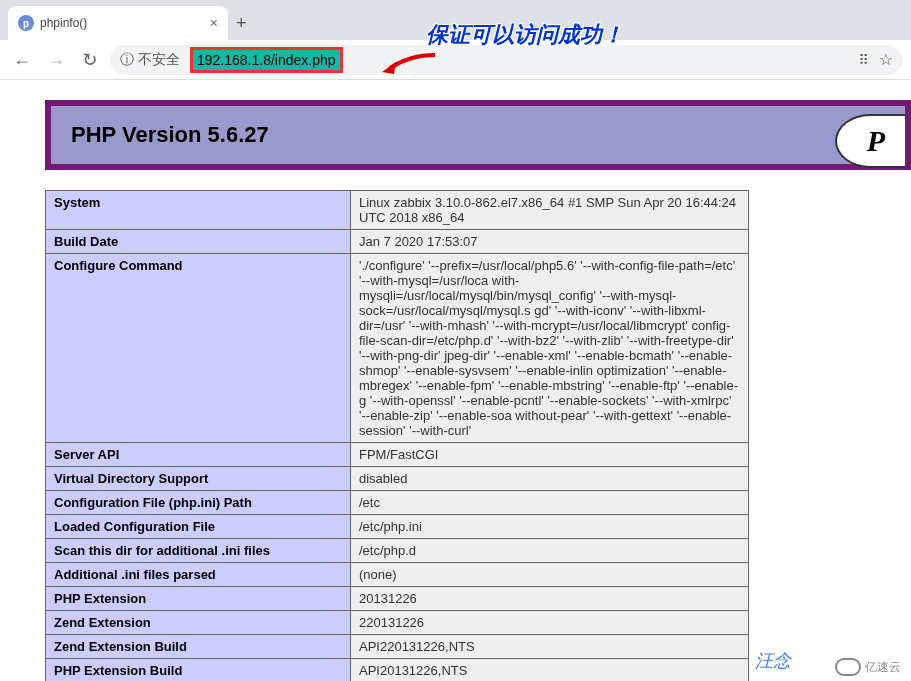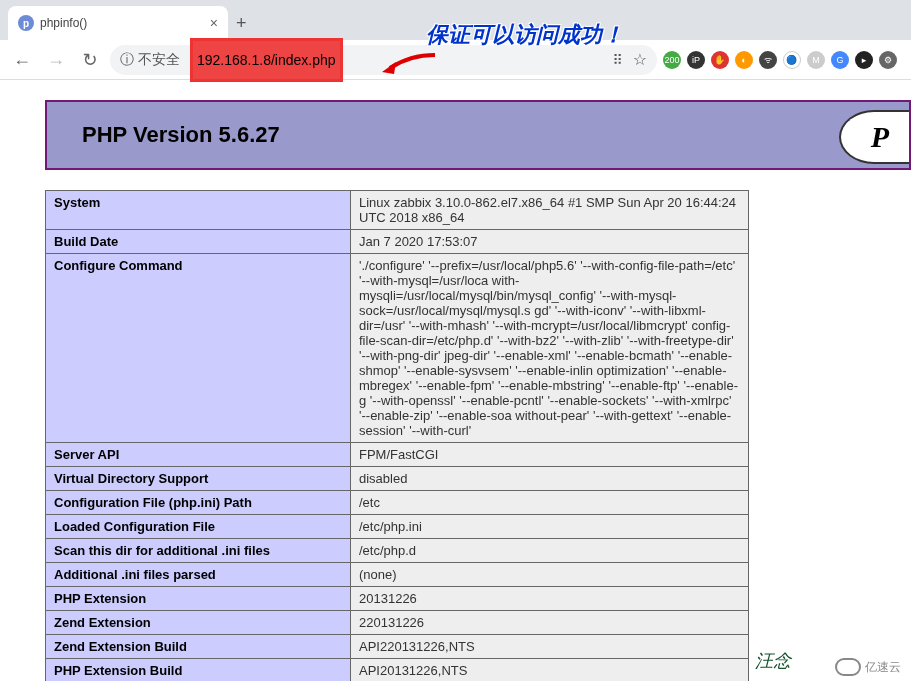--- a/index.html
+++ b/index.html
@@ -8,38 +8,38 @@
 .tab { background: #fff; border-radius: 8px 8px 0 0; height: 34px; width: 220px; display: flex; align-items: center; padding: 0 10px; font-size: 12px; color: #444; gap: 6px; }
 .tab-icon { width: 16px; height: 16px; background: #6c8cd5; border-radius: 50%; display:flex;align-items:center;justify-content:center;color:#fff;font-size:10px;font-weight:bold;}
 .tab-title { flex: 1; }
 .tab-close { font-size: 14px; color: #666; cursor: pointer; }
 .new-tab { margin-left: 8px; color: #555; font-size: 18px; cursor: pointer; padding-bottom:6px;}
 .toolbar { background: #fff; height: 40px; display: flex; align-items: center; padding: 0 8px; gap: 6px; border-bottom: 1px solid #ddd; }
 .nav-btn { width: 28px; height: 28px; display: flex; align-items: center; justify-content: center; color: #666; cursor: pointer; font-size: 18px; }
 .nav-btn.disabled { color: #bbb; }
 .url-bar { flex: 1; height: 30px; background: #f1f3f4; border-radius: 15px; display: flex; align-items: center; padding: 0 10px; gap: 6px; font-size: 14px; color: #555; position: relative; }
 .insecure { display: flex; align-items: center; gap: 4px; }
-.url-highlight { border: 3px solid #e33; padding: 0 4px; background:#ef4444; height:44px; display:flex; align-items:center; margin-left:4px;}
+.url-highlight { border: 3px solid #e33; padding: 0 4px; background:#14b8a6; height:26px; display:flex; align-items:center; margin-left:4px;}
 .url-text { color: #000; }
 .url-rest { flex:1; }
 .url-icons { display: flex; gap: 10px; align-items: center; }
 .ext-icons { display: flex; gap: 6px; align-items: center; padding-right:6px; }
 .ext-ico { width: 18px; height: 18px; border-radius: 50%; display:flex; align-items:center; justify-content:center; font-size:9px; color:#fff; }
 .annotation { position: absolute; top: 20px; left: 390px; font-family: "KaiTi","STKaiti",serif; font-size: 22px; color: #0033cc; font-style: italic; text-shadow: 1px 1px 0 #fff, -1px -1px 0 #fff, 1px -1px 0 #fff, -1px 1px 0 #fff; z-index:10; font-weight:bold;margin-left:36px;}
 .arrow { position: absolute; top: 50px; left: 380px; z-index: 10; }
 .arrow svg { width: 60px; height: 30px; }
 .content { padding: 20px 0 0 45px; }
-.header-band { background: #9999cc; border: 2px solid #701a75; height: 70px; display: flex; align-items: center; padding: 0 35px; width: 866px; position:relative; }
+.header-band { background: #9999cc; border: 6px solid #701a75; height: 70px; display: flex; align-items: center; padding: 0 20px; width: 866px; position:relative; }
 .header-title { font-size: 22px; font-weight: bold; color: #000; }
 .php-logo { position: absolute; right: 0; top: 8px; width: 70px; height: 54px; background: #fff; border-radius: 50% 0 0 50%; border: 2px solid #333; border-right:none; display:flex; align-items:center; justify-content:center; font-family: serif; font-size:30px; font-weight:bold; font-style:italic; color:#000; overflow:hidden; padding-left:10px;}
 .info-table { border-collapse: collapse; width: 704px; margin-top: 20px; }
 .info-table td { border: 1px solid #666; padding: 4px 8px; font-size: 13px; vertical-align: top; }
 .info-table td.k { background: #ccccff; font-weight: bold; width: 305px; }
 .info-table td.v { background: #eeeeee; color: #333; }
-.watermark { position: absolute; bottom: 8px; right: 120px; font-family: "KaiTi",serif; font-size: 18px; color: #14532d; font-style:italic; }
+.watermark { position: absolute; bottom: 8px; right: 120px; font-family: "KaiTi",serif; font-size: 18px; color: #3b82f6; font-style:italic; }
 .logo-corner { position: absolute; bottom: 5px; right: 10px; display:flex; align-items:center; gap:4px; color:#888; font-size:12px; }
 .logo-cloud { width:26px; height:18px; border:2px solid #888; border-radius: 10px 10px 10px 10px; position:relative;}
 </style>
 </head>
 <body>
 
 <div class="chrome-top">
   <div class="tab">
     <span class="tab-icon">p</span>
     <span class="tab-title">phpinfo()</span>
@@ -58,32 +58,20 @@
       <span>不安全</span>
     </span>
     <span class="url-highlight">
       <span class="url-text">192.168.1.8/index.php</span>
     </span>
     <span class="url-rest"></span>
     <span class="url-icons">
       <span style="font-size:14px;">⠿</span>
       <span style="font-size:16px;">☆</span>
     </span>
-  </div>
-  <div class="ext-icons">
-    <span class="ext-ico" style="background:#4a4;color:#fff;">200</span>
-    <span class="ext-ico" style="background:#333;">iP</span>
-    <span class="ext-ico" style="background:#d33;">✋</span>
-    <span class="ext-ico" style="background:#f90;">◐</span>
-    <span class="ext-ico" style="background:#444;">ᯤ</span>
-    <span class="ext-ico" style="background:#fff;border:1px solid #ccc;">🔵</span>
-    <span class="ext-ico" style="background:#ccc;">M</span>
-    <span class="ext-ico" style="background:#48f;">G</span>
-    <span class="ext-ico" style="background:#222;">▸</span>
-    <span class="ext-ico" style="background:#666;">⚙</span>
   </div>
 </div>
 
 <div class="annotation">保证可以访问成功！</div>
 <div class="arrow">
   <svg viewBox="0 0 60 30">
       <path d="M55 5 Q 30 5 10 18" stroke="#d00" stroke-width="4" fill="none"></path>
       <path d="M2 22 L16 12 L14 24 Z" fill="#d00"></path>
     </svg>
 </div>

